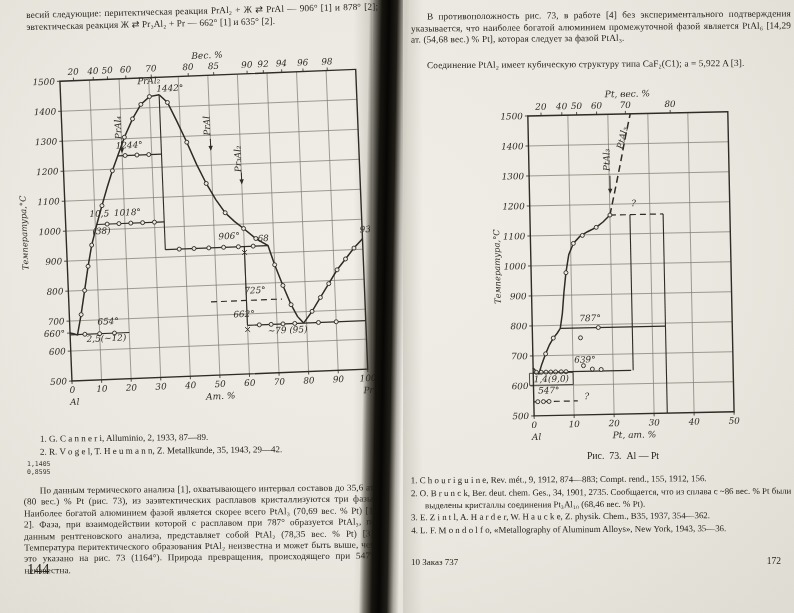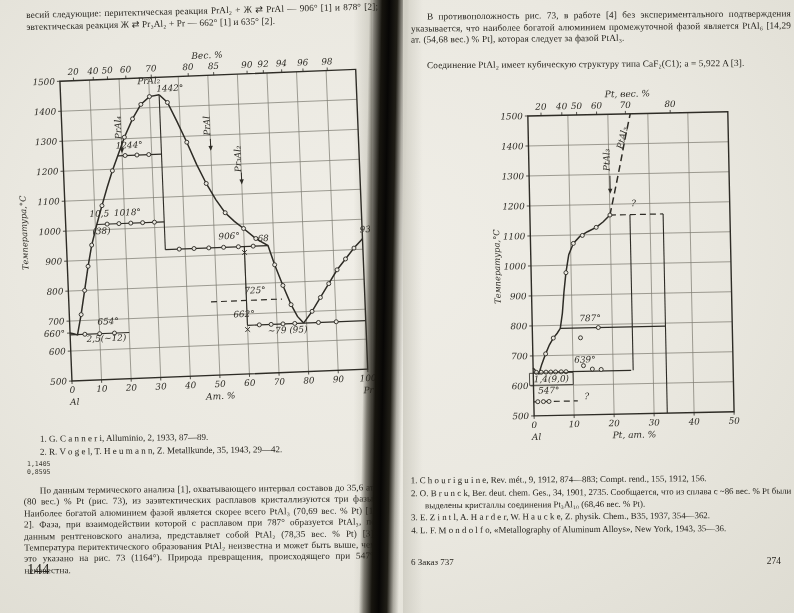--- a/index.html
+++ b/index.html
@@ -355,25 +355,26 @@
           <text x="136.8" y="54.6" fill="#2e2c26" font-size="8.9" text-anchor="middle" font-family="&quot;DejaVu Serif&quot;, serif" font-style="italic" transform="rotate(-75 136.8 54.6)">PtAl₂</text>
           <text x="144" y="122.4" fill="#2e2c26" font-size="8.9" text-anchor="middle" font-family="&quot;DejaVu Serif&quot;, serif" font-style="italic">?</text>
           <text x="98" y="236.39999999999998" fill="#2e2c26" font-size="8.9" text-anchor="middle" font-family="&quot;DejaVu Serif&quot;, serif" font-style="italic">787°</text>
           <text x="92" y="277.79999999999995" fill="#2e2c26" font-size="8.9" text-anchor="middle" font-family="&quot;DejaVu Serif&quot;, serif" font-style="italic">639°</text>
           <text x="58" y="296.4" fill="#2e2c26" font-size="8.9" text-anchor="middle" font-family="&quot;DejaVu Serif&quot;, serif" font-style="italic">1,4(9,0)</text>
           <rect x="36.2" y="287.4" width="43.6" height="12" fill="none" stroke="#2e2c26" stroke-width="0.8"></rect>
           <text x="55.2" y="307.8" fill="#2e2c26" font-size="8.9" text-anchor="middle" font-family="&quot;DejaVu Serif&quot;, serif" font-style="italic">547°</text>
           <text x="93.2" y="314.4" fill="#2e2c26" font-size="8.9" text-anchor="middle" font-family="&quot;DejaVu Serif&quot;, serif" font-style="italic">?</text>
         </svg>
     </div>
+    <div id="fig73cap">Рис.  73.  Al — Pt</div>
 
     <div class="refs" id="rp-refs">
       <div class="ref2">1. C h o u r i g u i n e, Rev. mét., 9, 1912, 874—883; Compt. rend., 155, 1912, 156.</div>
       <div class="ref2">2. O. B r u n c k, Ber. deut. chem. Ges., 34, 1901, 2735.   Сообщается, что из сплава с ~86 вес. % Pt были выделены кристаллы соединения Pt₃Al₁₀ (68,46 вес. % Pt).</div>
       <div class="ref2">3. E. Z i n t l, A. H a r d e r, W. H a u c k e, Z. physik. Chem., B35, 1937, 354—362.</div>
       <div class="ref2">4. L. F. M o n d o l f o, «Metallography of Aluminum Alloys», New York, 1943, 35—36.</div>
     </div>
 
-    <div id="rp-foot">6 Заказ 737</div>
-    <div id="rp-num">274</div>
+    <div id="rp-foot">10 Заказ 737</div>
+    <div id="rp-num">172</div>
   </div>
 
 </div>
 
 </body></html>

